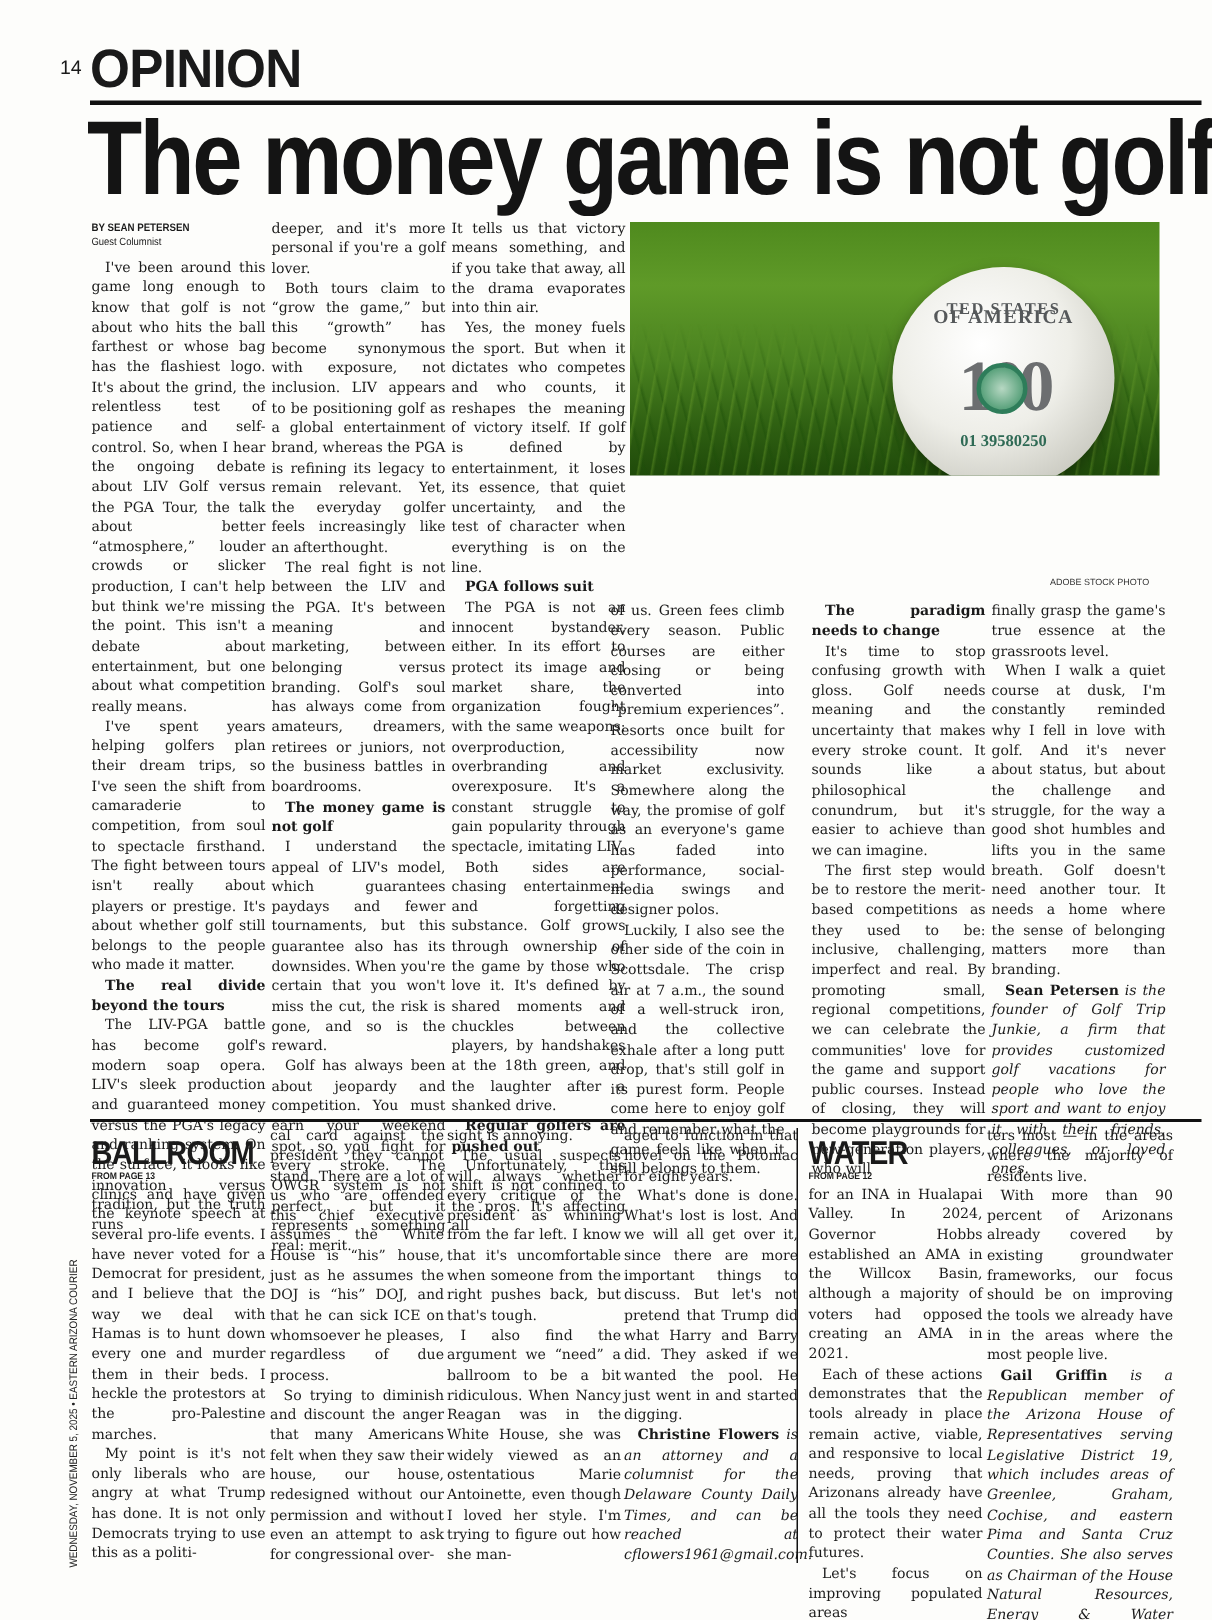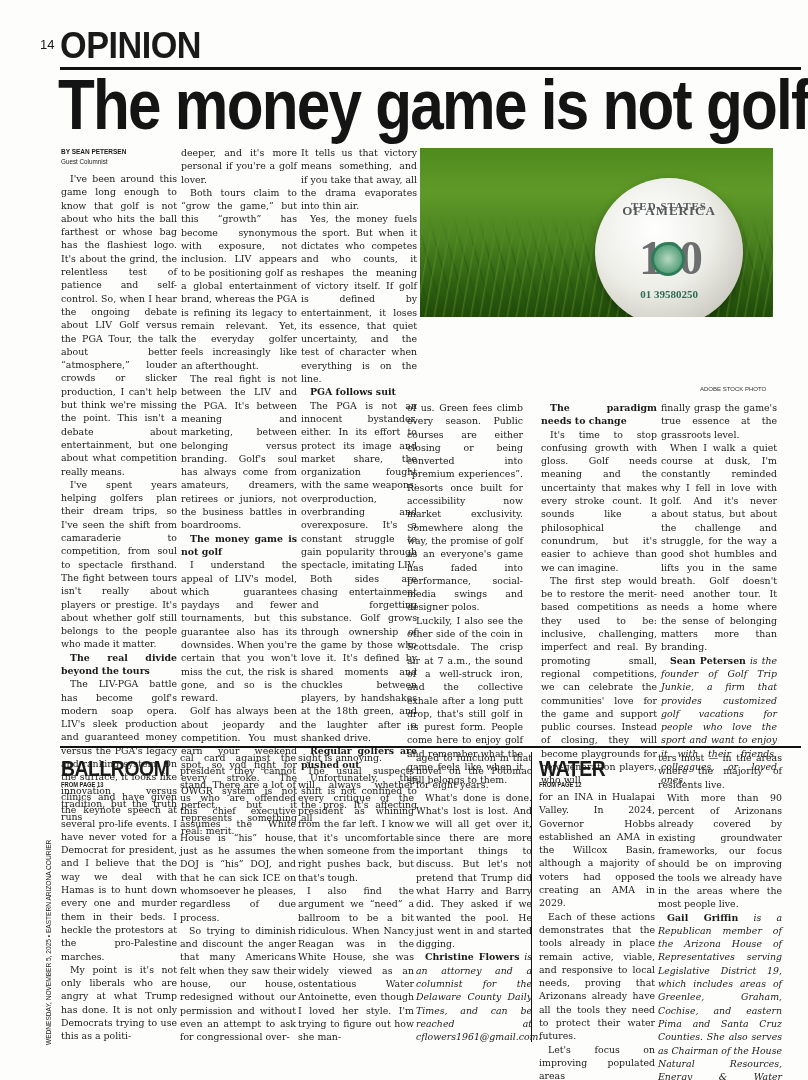--- a/index.html
+++ b/index.html
@@ -119,34 +119,34 @@
     <p class="noindent">clinics and have given the keynote speech at several pro-life events. I have never voted for a Democrat for president, and I believe that the way we deal with Hamas is to hunt down every one and murder them in their beds. I heckle the protestors at the pro-Palestine marches.</p>
     <p>My point is it's not only liberals who are angry at what Trump has done. It is not only Democrats trying to use this as a politi-</p>
   </div>
 <div class="col" style="left:180px; top:751px;">
     <p class="noindent">cal card against the president they cannot stand. There are a lot of us who are offended this chief executive assumes the White House is “his” house, just as he assumes the DOJ is “his” DOJ, and that he can sick ICE on whomsoever he pleases, regardless of due process.</p>
     <p>So trying to diminish and discount the anger that many Americans felt when they saw their house, our house, redesigned without our permission and without even an attempt to ask for congressional over-</p>
   </div>
 <div class="col" style="left:298px; top:751px;">
     <p class="noindent">sight is annoying.</p>
     <p>The usual suspects will always whether every critique of the president as whining from the far left. I know that it's uncomfortable when someone from the right pushes back, but that's tough.</p>
-    <p>I also find the argument we “need” a ballroom to be a bit ridiculous. When Nancy Reagan was in the White House, she was widely viewed as an ostentatious Water Antoinette, even though I loved her style. I'm trying to figure out how she man-</p>
+    <p>I also find the argument we “need” a ballroom to be a bit ridiculous. When Nancy Reagan was in the White House, she was widely viewed as an ostentatious Marie Antoinette, even though I loved her style. I'm trying to figure out how she man-</p>
   </div>
 <div class="col" style="left:416px; top:751px;">
     <p class="noindent">aged to function in that hovel on the Potomac for eight years.</p>
     <p>What's done is done. What's lost is lost. And we will all get over it, since there are more important things to discuss. But let's not pretend that Trump did what Harry and Barry did. They asked if we wanted the pool. He just went in and started digging.</p>
     <p class="bio"><b>Christine Flowers</b><i> is an attorney and a columnist for the Delaware County Daily Times, and can be reached at cflowers1961@gmail.com.</i></p>
   </div>
 
 <div class="vrule"></div>
 
 <div class="jump-head" style="left:539px; top:758px;">WATER</div>
 <div class="jump-sub" style="left:539px; top:781px;">FROM PAGE 12</div>
 <div class="col" style="left:539px; top:790px;">
-    <p class="noindent">for an INA in Hualapai Valley. In 2024, Governor Hobbs established an AMA in the Willcox Basin, although a majority of voters had opposed creating an AMA in 2029.</p>
+    <p class="noindent">for an INA in Hualapai Valley. In 2024, Governor Hobbs established an AMA in the Willcox Basin, although a majority of voters had opposed creating an AMA in 2021.</p>
     <p>Each of these actions demonstrates that the tools already in place remain active, viable, and responsive to local needs, proving that Arizonans already have all the tools they need to protect their water futures.</p>
     <p>Let's focus on improving populated areas</p>
   </div>
 <div class="col" style="left:658px; top:751px; width:124px;">
     <p class="noindent">ters most — in the areas where the majority of residents live.</p>
     <p>With more than 90 percent of Arizonans already covered by existing groundwater frameworks, our focus should be on improving the tools we already have in the areas where the most people live.</p>
     <p class="bio"><b>Gail Griffin</b><i> is a Republican member of the Arizona House of Representatives serving Legislative District 19, which includes areas of Greenlee, Graham, Cochise, and eastern Pima and Santa Cruz Counties. She also serves as Chairman of the House Natural Resources, Energy &amp; Water Committee.</i></p>
   </div>
 
 </body></html>

